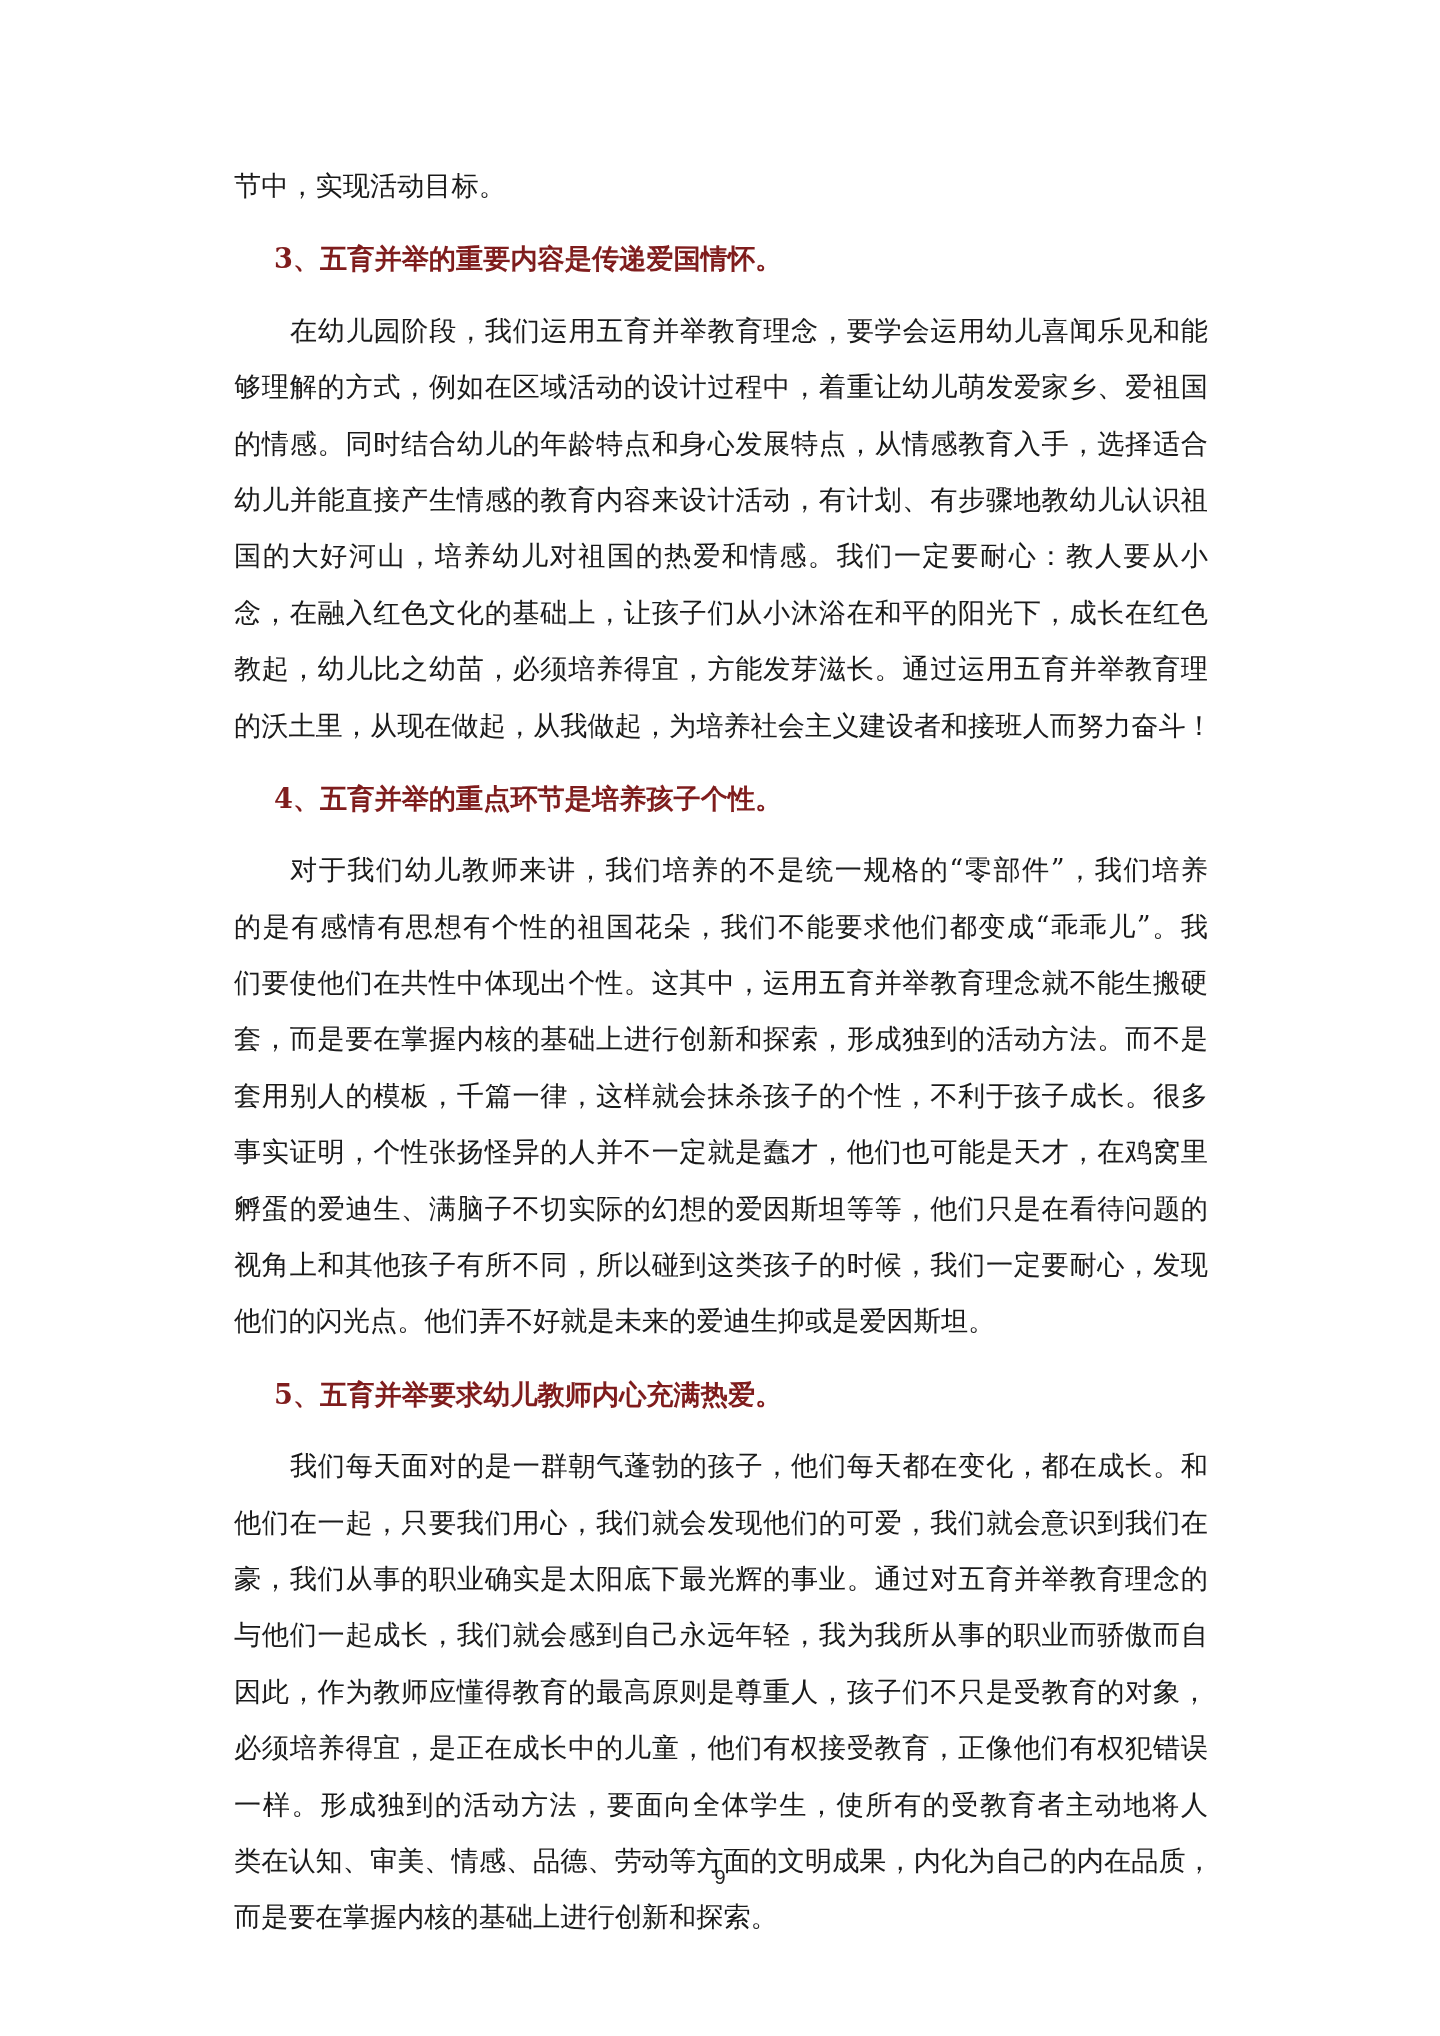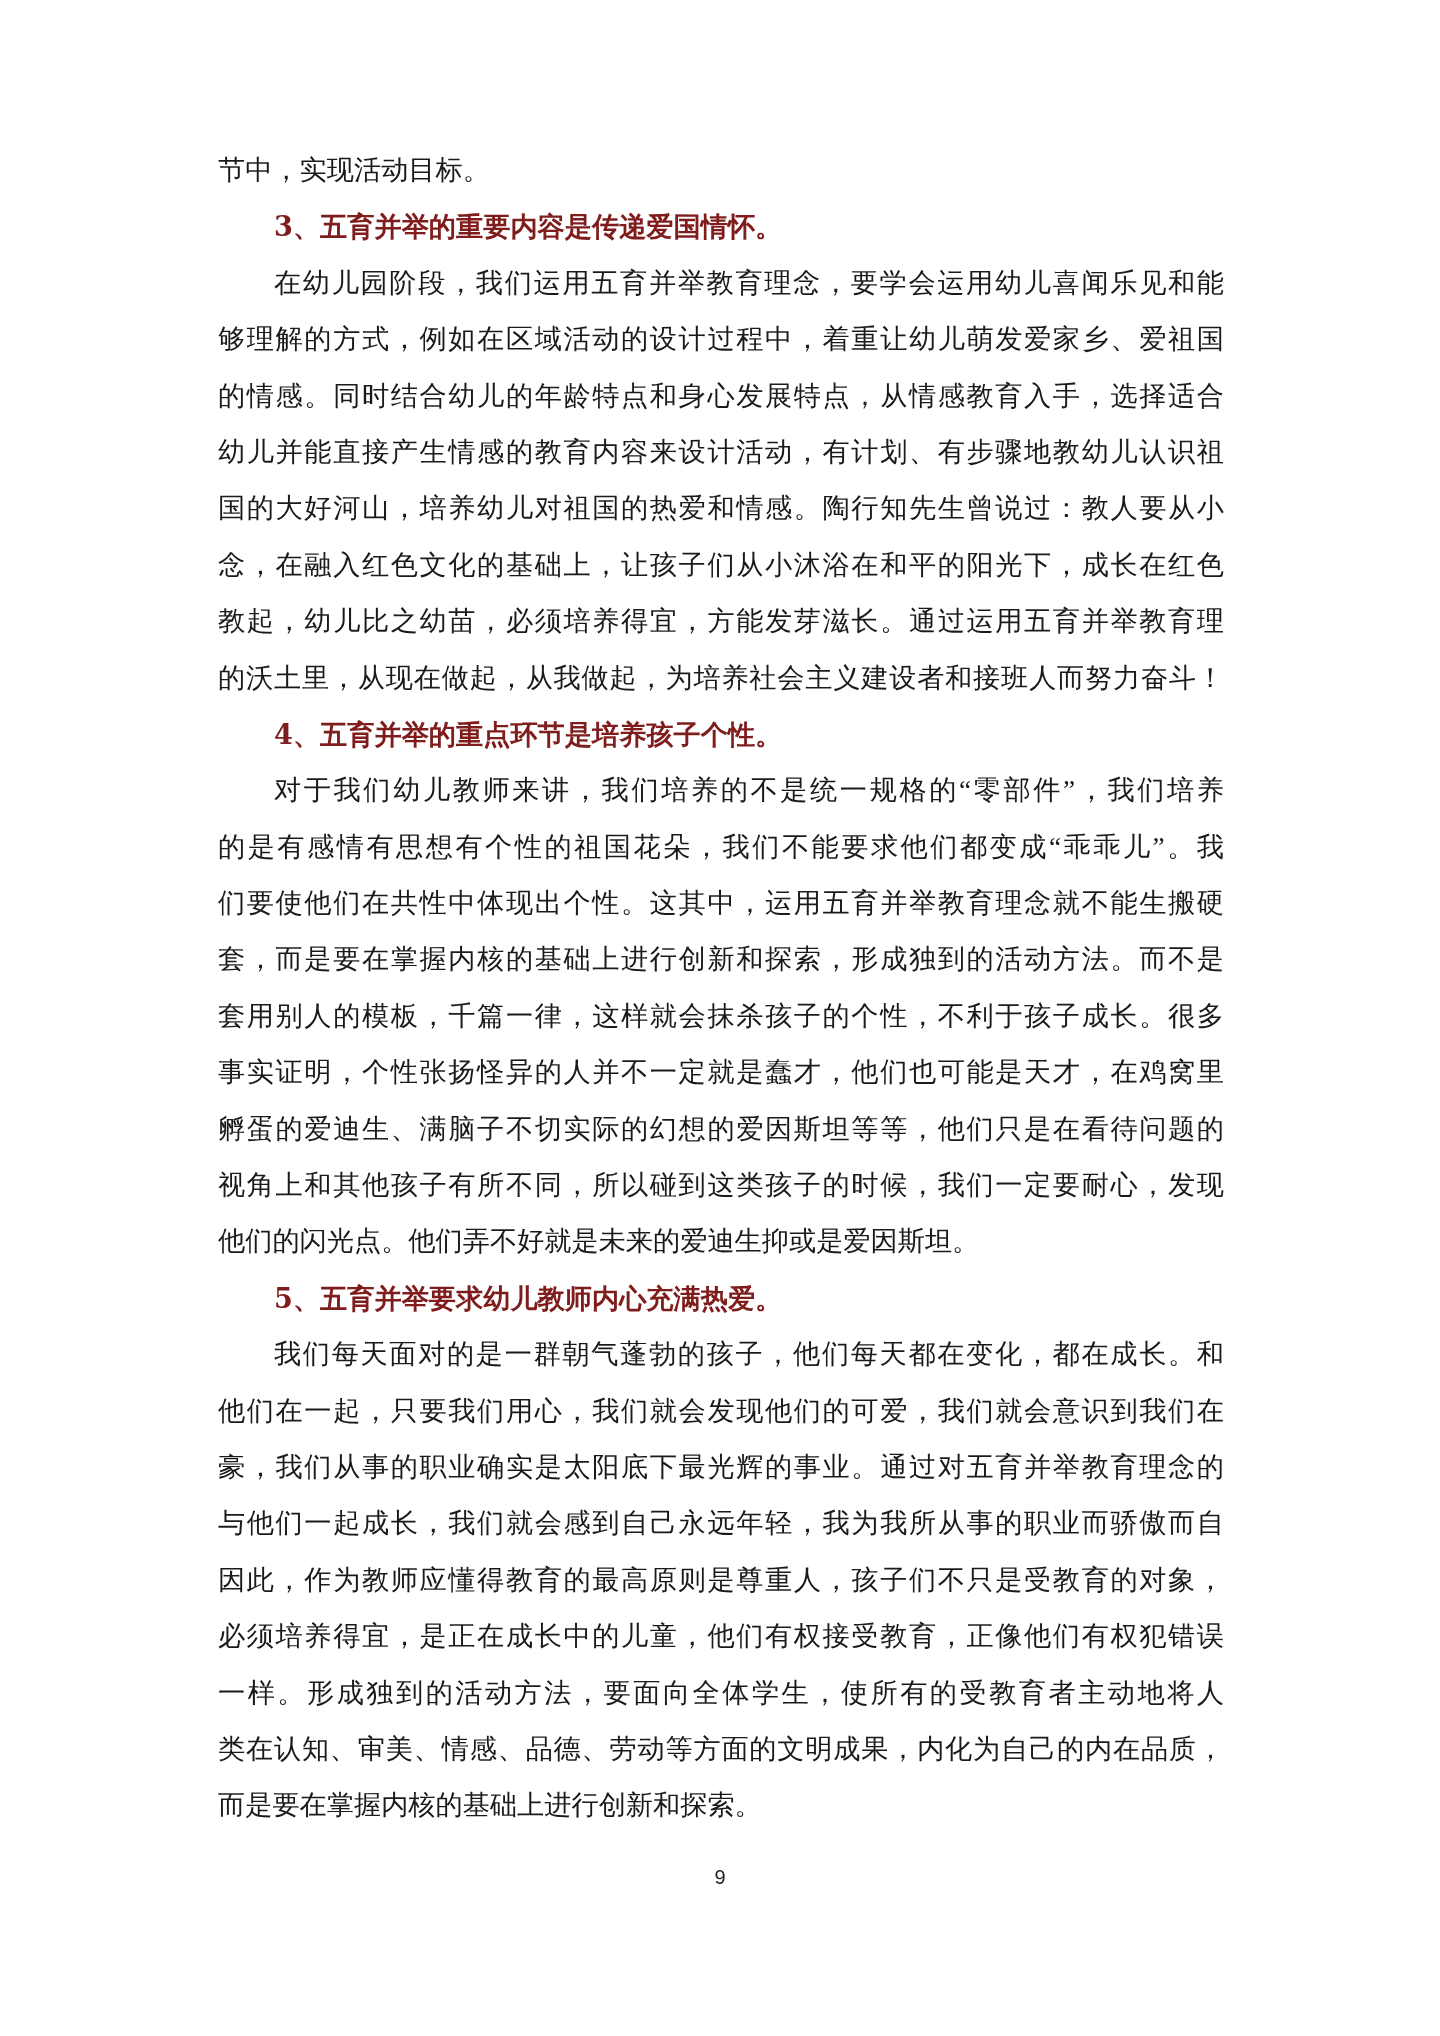--- a/index.html
+++ b/index.html
@@ -45,39 +45,39 @@
     .page-number {
       position: absolute;
       top: 1866px;
       left: 0;
       width: 1440px;
       text-align: center;
       font-family: "Liberation Sans", sans-serif;
       font-size: 20px;
       color: #222;
     }
-    .para { margin: 0; font-family: Liberation Serif, serif; }
+    .para { margin: 16px; }
   </style>
 </head>
 <body>
 
 <div class="page">
 
   <div class="para">
     <div class="line last">节中，实现活动目标。</div>
   </div>
 
   <div class="line heading">3、五育并举的重要内容是传递爱国情怀。</div>
 
   <div class="para">
     <div class="line indent">在幼儿园阶段，我们运用五育并举教育理念，要学会运用幼儿喜闻乐见和能</div>
     <div class="line">够理解的方式，例如在区域活动的设计过程中，着重让幼儿萌发爱家乡、爱祖国</div>
     <div class="line">的情感。同时结合幼儿的年龄特点和身心发展特点，从情感教育入手，选择适合</div>
     <div class="line">幼儿并能直接产生情感的教育内容来设计活动，有计划、有步骤地教幼儿认识祖</div>
-    <div class="line">国的大好河山，培养幼儿对祖国的热爱和情感。陶行知先生曾说过：教人要从小</div>
+    <div class="line">国的大好河山，培养幼儿对祖国的热爱和情感。我们一定要耐心：教人要从小</div>
     <div class="line">念，在融入红色文化的基础上，让孩子们从小沐浴在和平的阳光下，成长在红色</div>
     <div class="line">教起，幼儿比之幼苗，必须培养得宜，方能发芽滋长。通过运用五育并举教育理</div>
     <div class="line">的沃土里，从现在做起，从我做起，为培养社会主义建设者和接班人而努力奋斗！</div>
   </div>
 
   <div class="line heading">4、五育并举的重点环节是培养孩子个性。</div>
 
   <div class="para">
     <div class="line indent">对于我们幼儿教师来讲，我们培养的不是统一规格的“零部件”，我们培养</div>
     <div class="line">的是有感情有思想有个性的祖国花朵，我们不能要求他们都变成“乖乖儿”。我</div>

